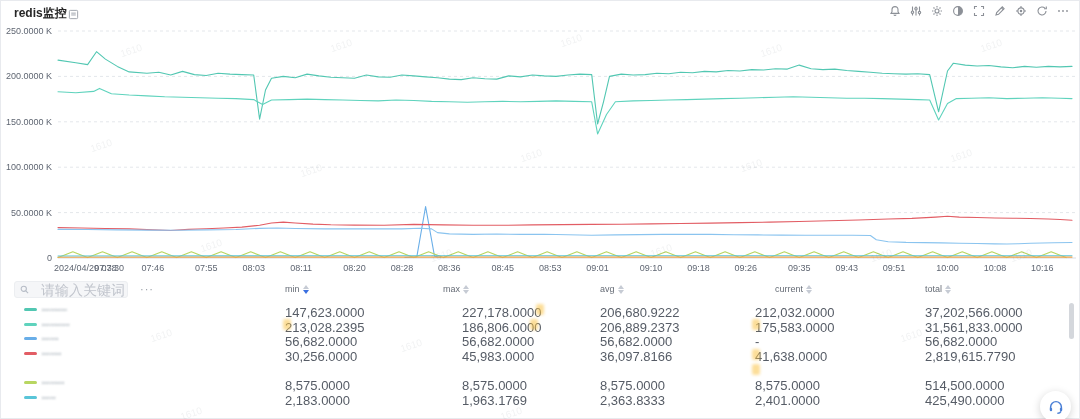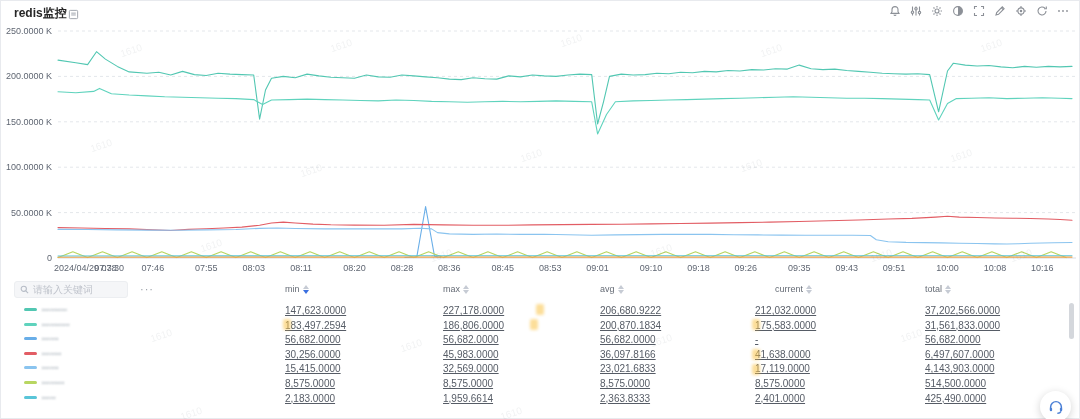--- a/index.html
+++ b/index.html
@@ -19,40 +19,40 @@
 
   
   .chart-wrap { position:absolute; left:0; top:0; width:1080px; height:278px; }
   .axis-text { font-size:9px; fill:#5f6672; font-family:"Liberation Sans",sans-serif; }
 
   
   .search-wrap { position:absolute; left:14px; top:281px; width:114px; height:17px;
     background:#f5f6f8; border:1px solid #eceef1; border-radius:3px; display:flex; align-items:center; padding:0 5px; }
   .search-wrap svg { flex:none; }
   .search-wrap input { border:none; outline:none; background:transparent; width:90px;
-    font-size:10px; color:#555; margin-left:4px; font-family:"Liberation Sans",sans-serif; }
+    font-size:14px; color:#555; margin-left:12px; font-family:"Liberation Sans",sans-serif; }
   .search-wrap input::placeholder { color:#c0c4cc; }
   .more-dots { position:absolute; left:140px; top:283px; font-size:11px; color:#9aa0a8;
     letter-spacing:1px; cursor:pointer; }
 
   .thead-cell { position:absolute; top:284px; font-size:9px; color:#666c76; cursor:pointer;
     display:flex; align-items:center; gap:3px; }
   .sorter { display:inline-flex; flex-direction:column; gap:1px; }
   .sorter i { width:0; height:0; border-left:3px solid transparent; border-right:3px solid transparent; display:block; }
   .sorter .up   { border-bottom:4px solid #c6cbd4; }
   .sorter .down { border-top:4px solid #c6cbd4; }
   .sorter .active-down { border-top-color:#3a6fe0; }
 
   .tbody { position:absolute; left:0; top:302px; width:1080px; height:117px; }
   .trow { position:absolute; left:0; width:1080px; height:14.6px; cursor:pointer; }
   .swatch { position:absolute; left:24px; top:6px; width:13px; height:3px; border-radius:2px; }
   .mname { position:absolute; left:42px; top:4px; font-size:6.5px; color:#8b97a3;
     letter-spacing:.5px; filter:blur(1px); opacity:.8; white-space:nowrap; }
-  .cell { position:absolute; top:3px; font-size:10px; color:#565c66; white-space:nowrap;text-decoration:underline; }
-  .c-min { left:285px; } .c-max { left:443px; } .c-avg { left:600px; }
+  .cell { position:absolute; top:3px; font-size:13px; color:#565c66; white-space:nowrap; }
+  .c-min { left:285px; } .c-max { left:462px; } .c-avg { left:600px; }
   .c-cur { left:755px; } .c-total { left:925px; }
   .h-min { left:285px; } .h-max { left:443px; } .h-avg { left:600px; }
   .h-cur { left:755px;margin-left:20px; } .h-total { left:925px; }
 
   .scroll-thumb { position:absolute; left:1069px; top:303px; width:5px; height:36px;
     background:#d4d7dc; border-radius:3px; cursor:pointer; }
 
   
   .support-fab { position:absolute; left:1040px; top:391px; width:31px; height:31px;
     border-radius:50%; background:#fff; box-shadow:0 2px 8px rgba(0,0,0,.18);
@@ -239,67 +239,58 @@
         <span class="mname">▪▪▪▪▪▪▪▪▪</span>
         <span class="cell c-min">147,623.0000</span>
         <span class="cell c-max">227,178.0000</span>
         <span class="cell c-avg">206,680.9222</span>
         <span class="cell c-cur">212,032.0000</span>
         <span class="cell c-total">37,202,566.0000</span>
       </div>
       <div class="trow" style="top: 14.6px;">
         <span class="swatch" style="background: rgb(95, 211, 189);"></span>
         <span class="mname">▪▪▪▪▪▪▪▪▪▪</span>
-        <span class="cell c-min">183,497.2594</span>
+        <span class="cell c-min">213,028.2395</span>
         <span class="cell c-max">186,806.0000</span>
-        <span class="cell c-avg">200,870.1834</span>
+        <span class="cell c-avg">206,889.2373</span>
         <span class="cell c-cur">175,583.0000</span>
         <span class="cell c-total">31,561,833.0000</span>
       </div>
       <div class="trow" style="top: 29.2px;">
         <span class="swatch" style="background: rgb(105, 174, 232);"></span>
         <span class="mname">▪▪▪▪▪▪</span>
         <span class="cell c-min">56,682.0000</span>
         <span class="cell c-max">56,682.0000</span>
         <span class="cell c-avg">56,682.0000</span>
         <span class="cell c-cur">-</span>
         <span class="cell c-total">56,682.0000</span>
       </div>
       <div class="trow" style="top: 43.8px;">
         <span class="swatch" style="background: rgb(226, 93, 100);"></span>
         <span class="mname">▪▪▪▪▪▪▪</span>
         <span class="cell c-min">30,256.0000</span>
         <span class="cell c-max">45,983.0000</span>
         <span class="cell c-avg">36,097.8166</span>
         <span class="cell c-cur">41,638.0000</span>
-        <span class="cell c-total">6,497,607.0000</span>
-      </div>
-      <div class="trow" style="top: 58.4px;">
-        <span class="swatch" style="background: rgb(138, 196, 239);"></span>
-        <span class="mname">▪▪▪▪▪▪</span>
-        <span class="cell c-min">15,415.0000</span>
-        <span class="cell c-max">32,569.0000</span>
-        <span class="cell c-avg">23,021.6833</span>
-        <span class="cell c-cur">17,119.0000</span>
-        <span class="cell c-total">4,143,903.0000</span>
+        <span class="cell c-total">2,819,615.7790</span>
       </div>
       <div class="trow" style="top: 73px;">
         <span class="swatch" style="background: rgb(184, 214, 97);"></span>
         <span class="mname">▪▪▪▪▪▪▪▪</span>
         <span class="cell c-min">8,575.0000</span>
         <span class="cell c-max">8,575.0000</span>
         <span class="cell c-avg">8,575.0000</span>
         <span class="cell c-cur">8,575.0000</span>
         <span class="cell c-total">514,500.0000</span>
       </div>
       <div class="trow" style="top: 87.6px;">
         <span class="swatch" style="background: rgb(89, 197, 216);"></span>
         <span class="mname">▪▪▪▪▪</span>
         <span class="cell c-min">2,183.0000</span>
-        <span class="cell c-max">1,959.6614</span>
+        <span class="cell c-max">1,963.1769</span>
         <span class="cell c-avg">2,363.8333</span>
         <span class="cell c-cur">2,401.0000</span>
         <span class="cell c-total">425,490.0000</span>
       </div>
     </div>
 
   <div class="scroll-thumb"></div>
 
   <div class="support-fab">
     <svg width="16" height="16" viewBox="0 0 14 14" fill="none" stroke="#4a7fd6" stroke-width="1.3">

